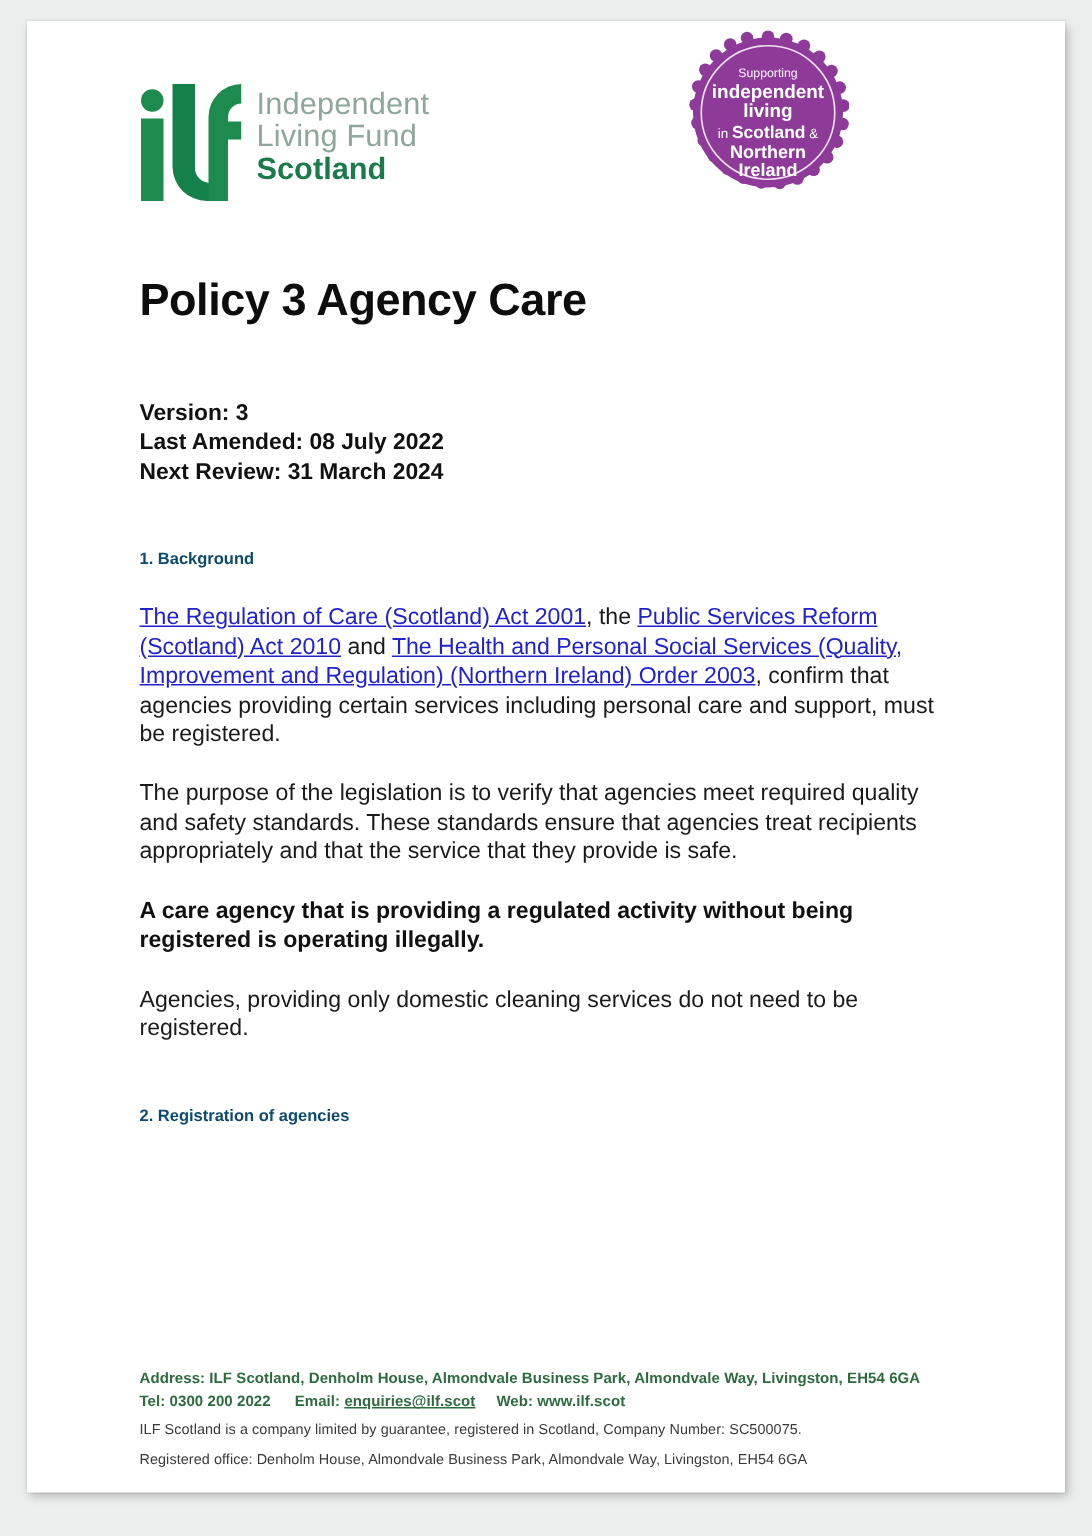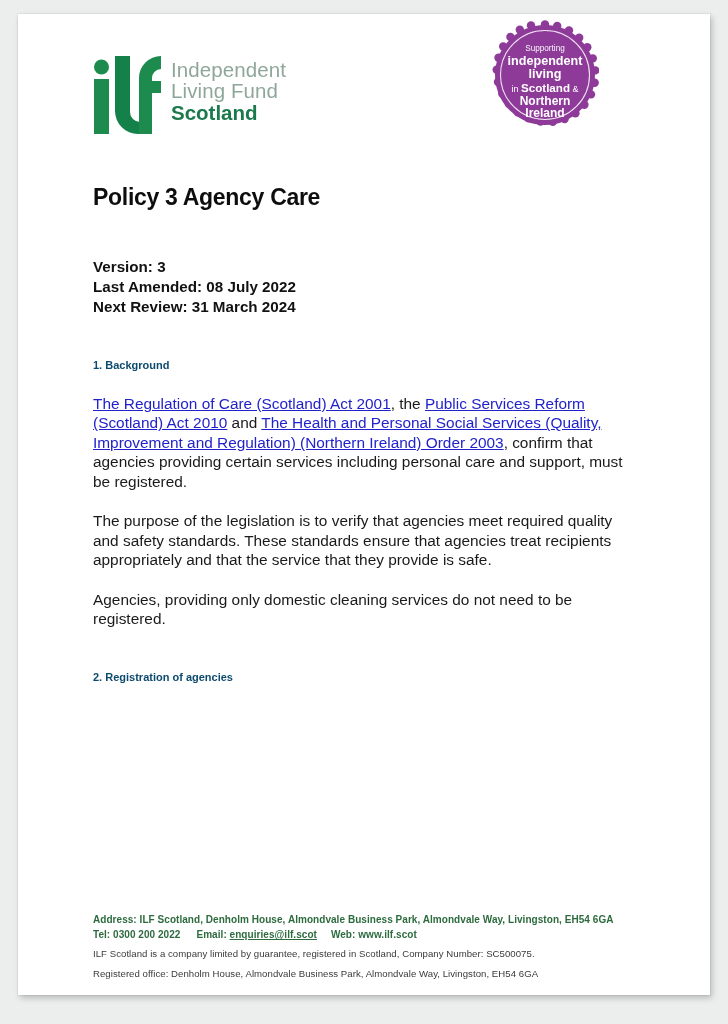--- a/index.html
+++ b/index.html
@@ -63,36 +63,36 @@
   .logo-words .lw3 {
     font-size: 20.5px;
     color: #1a7a4c;
     font-weight: bold;
     display: block;
     margin-top: 1px;
   }
 
   .badge {
     position: absolute;
-    left: 473px;
+    left: 440px;
     top: 6px;
     width: 108px;
     height: 112px;
   }
   .badge svg { display:block; }
 
   
   .content {
     position: absolute;
     left: 75px;
     top: 170px;
     width: 545px;
   }
   h1.doc-title {
-    font-size: 23px;
+    font-size: 30px;
     font-weight: bold;
     color: #0d0d0d;
     margin: 0 0 2px 0;
     letter-spacing: -0.3px;
     line-height: 1.15;
   }
   .meta {
     margin-top: 47px;
     font-size: 15.2px;
     font-weight: bold;
@@ -244,20 +244,21 @@
         <div>Last Amended: 08 July 2022</div>
         <div>Next Review: 31 March 2024</div>
       </div>
 
       <h2 class="sec">1. Background</h2>
 
       <p class="para first-para"><a class="doclink" href="#">The Regulation of Care (Scotland) Act 2001</a><span>, the </span><a class="doclink" href="#">Public Services Reform (Scotland) Act 2010</a><span>  and </span><a class="doclink" href="#">The Health and Personal Social Services (Quality, Improvement and Regulation) (Northern Ireland) Order 2003</a><span>, confirm that agencies providing certain services including personal care and support, must be registered.</span></p>
 
       <p class="para">The purpose of the legislation is to verify that agencies meet required quality and safety standards. These standards ensure that agencies treat recipients appropriately and that the service that they provide is safe.</p>
 
+      <p class="para bold">A care agency that is providing a regulated activity without being registered is operating illegally.</p>
 
       <p class="para">Agencies, providing only domestic cleaning services do not need to be registered.</p>
 
 
       <h2 class="sec">2. Registration of agencies</h2>
 
     </div>
 
     <div class="footer">
       <div class="foot-green">Address: ILF Scotland, Denholm House, Almondvale Business Park, Almondvale Way, Livingston, EH54 6GA</div>

